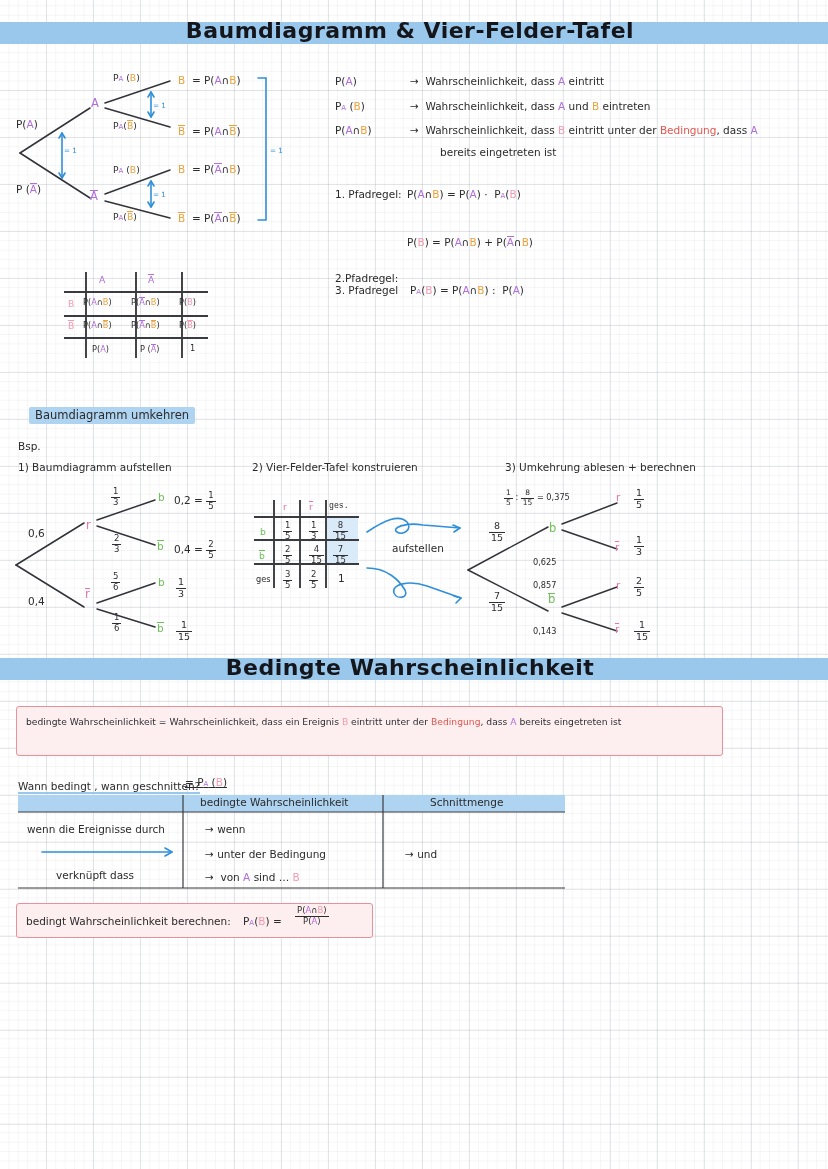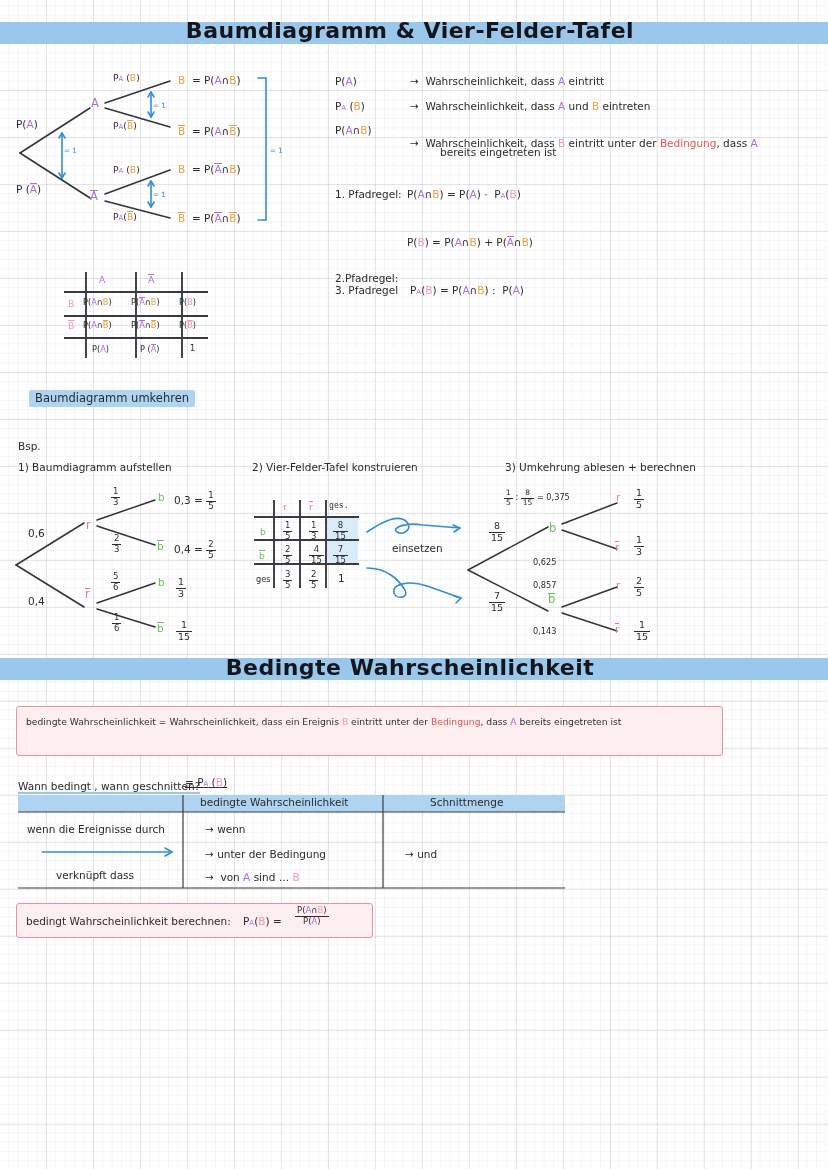--- a/index.html
+++ b/index.html
@@ -154,21 +154,21 @@
 <div class="abs hw11" style="left:335px;top:100px;">
   <span>P</span><span class="pur" style="font-size:7px;">A</span><span> (</span><span class="org">B</span><span>)</span>
 </div>
 <div class="abs hw11" style="left:410px;top:100px;">
   <span>→&nbsp; Wahrscheinlichkeit, dass </span><span class="pur">A</span><span> und </span><span class="org">B</span><span> eintreten</span>
 </div>
 
 <div class="abs hw11" style="left:335px;top:124px;">
   <span>P(</span><span class="pur">A</span><span>∩</span><span class="org">B</span><span>)</span>
 </div>
-<div class="abs hw11" style="left:410px;top:124px;margin-top:13px;">
+<div class="abs hw11" style="left:410px;top:124px;">
   <span>→&nbsp; Wahrscheinlichkeit, dass </span><span class="rose">B</span><span> eintritt unter der </span><span class="red">Bedingung</span><span>, dass </span><span class="pur">A</span>
 </div>
 <div class="abs hw11" style="left:440px;top:146px;">bereits eingetreten ist</div>
 
 <div class="abs hw11" style="left:335px;top:188px;">1. Pfadregel:</div>
 <div class="abs hw11" style="left:407px;top:188px;">
   <span>P(</span><span class="pur">A</span><span>∩</span><span class="org">B</span><span>) = P(</span><span class="pur">A</span><span>) ·&nbsp; P</span><span class="pur" style="font-size:7px;">A</span><span>(</span><span class="rose">B</span><span>)</span>
 </div>
 
 <div class="abs hw11" style="left:335px;top:236px;margin-top:36px;">2.Pfadregel:</div>
@@ -201,21 +201,21 @@
 <div class="abs hw8" style="left:179px;top:297px;"><span>P(</span><span class="rose">B</span><span>)</span></div>
 
 <div class="abs hw8" style="left:83px;top:320px;"><span>P(</span><span class="pur">A</span><span>∩</span><span class="org ovl">B</span><span>)</span></div>
 <div class="abs hw8" style="left:131px;top:320px;"><span>P(</span><span class="pur ovl">A</span><span>∩</span><span class="org ovl">B</span><span>)</span></div>
 <div class="abs hw8" style="left:179px;top:320px;"><span>P(</span><span class="rose ovl">B</span><span>)</span></div>
 
 <div class="abs hw8" style="left:92px;top:344px;"><span>P(</span><span class="pur">A</span><span>)</span></div>
 <div class="abs hw8" style="left:140px;top:344px;"><span>P (</span><span class="pur ovl">A</span><span>)</span></div>
 <div class="abs hw8" style="left:190px;top:343px;">1</div>
 
-<div class="abs hw12" style="left:18px;top:391px;padding-left:11px;">
+<div class="abs hw12" style="left:18px;top:408px;padding-left:11px;">
   <span class="hl-blue">Baumdiagramm umkehren</span>
 </div>
 
 <div class="abs hw11" style="left:18px;top:440px;">Bsp.</div>
 <div class="abs hw11" style="left:18px;top:461px;">1) Baumdiagramm aufstellen</div>
 <div class="abs hw11" style="left:252px;top:461px;">2) Vier-Felder-Tafel konstruieren</div>
 <div class="abs hw11" style="left:505px;top:461px;">3) Umkehrung   ablesen + berechnen</div>
 
 <div class="abs" style="left:0;top:480px;width:250px;height:165px;">
   <svg width="250" height="165" viewBox="0 0 250 165">
@@ -244,21 +244,21 @@
 <div class="fr" style="left:112px;top:613px;">
   <span class="frac"><span class="n">1</span><span class="d">6</span></span>
 </div>
 
 <div class="abs hw11 grn" style="left:158px;top:491px;">b</div>
 <div class="abs hw11 grn" style="left:157px;top:540px;"><span class="ovl">b</span></div>
 <div class="abs hw11 grn" style="left:158px;top:576px;">b</div>
 <div class="abs hw11 grn" style="left:157px;top:622px;"><span class="ovl">b</span></div>
 
 <div class="abs hw11" style="left:174px;top:491px;">
-  <span>0,3</span><span> = </span><span class="frac" style="font-size:8.5px;"><span class="n">1</span><span class="d">5</span></span>
+  <span>0,2</span><span> = </span><span class="frac" style="font-size:8.5px;"><span class="n">1</span><span class="d">5</span></span>
 </div>
 <div class="abs hw11" style="left:174px;top:540px;">
   <span>0,4</span><span> = </span><span class="frac" style="font-size:8.5px;"><span class="n">2</span><span class="d">5</span></span>
 </div>
 <div class="fr big" style="left:176px;top:577px;">
   <span class="frac"><span class="n">1</span><span class="d">3</span></span>
 </div>
 <div class="fr big" style="left:176px;top:620px;">
   <span class="frac"><span class="n">1</span><span class="d">15</span></span>
 </div>
@@ -295,21 +295,21 @@
 <div class="abs hw11" style="left:338px;top:572px;">1</div>
 
 <div class="abs" style="left:365px;top:510px;width:130px;height:110px;">
   <svg width="130" height="110" viewBox="0 0 130 110">
     <path class="ln-b" d="M2,22 C20,10 34,4 42,12 C48,19 38,26 32,22 C26,18 40,12 58,15 L95,18"></path>
     <path class="ln-b" d="M95,18 l-7,-3 M95,18 l-6,4"></path>
     <path class="ln-b" d="M2,58 C22,58 34,70 40,80 C44,88 32,90 29,83 C26,74 44,70 62,76 L96,88"></path>
     <path class="ln-b" d="M96,88 l-7,-2 M96,88 l-5,5"></path>
   </svg>
 </div>
-<div class="abs hw11" style="left:392px;top:542px;">einsetzen</div>
+<div class="abs hw11" style="left:392px;top:542px;">aufstellen</div>
 
 <div class="fr big" style="left:489px;top:521px;"><span class="frac"><span class="n">8</span><span class="d">15</span></span></div>
 <div class="fr big" style="left:489px;top:591px;"><span class="frac"><span class="n">7</span><span class="d">15</span></span></div>
 
 <div class="abs" style="left:460px;top:480px;width:210px;height:165px;">
   <svg width="210" height="165" viewBox="0 0 210 165">
     <path class="ln" d="M8,90 L88,47"></path>
     <path class="ln" d="M8,90 L88,131"></path>
     <path class="ln" d="M102,44 L157,23"></path>
     <path class="ln" d="M102,50 L157,69"></path>

